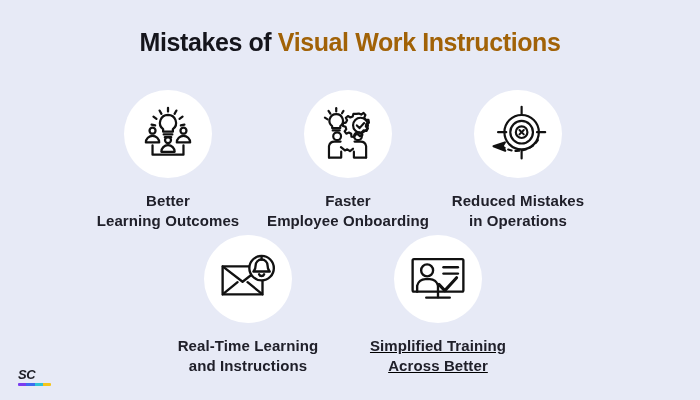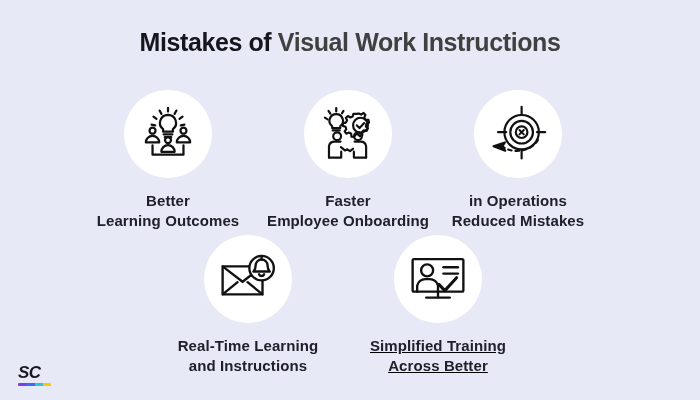--- a/index.html
+++ b/index.html
@@ -75,21 +75,21 @@
   .pos-5 { left: 353px; top: 235px; text-decoration: underline; }
 
   
   .logo {
     position: absolute;
     left: 18px;
     bottom: 14px;
     width: 34px;
   }
   .logo-text {
-    font-size: 17px;
+    font-size: 13px;
     font-weight: bold;
     font-style: italic;
     color: #1a1a22;
     letter-spacing: -0.5px;
     line-height: 1;
   }
   .logo-bar {
     display: flex;
     height: 3px;
     width: 33px;
@@ -98,21 +98,21 @@
     overflow: hidden;
   }
   .logo-bar span { flex: 1 1 25%; height: 100%; }
 </style>
 </head>
 <body style="background: rgb(231, 234, 246);">
 
 <div class="canvas" style="background: rgb(231, 234, 246);">
 
   <div class="title">
-    <span>Mistakes of </span><span class="accent" style="color: #404040;">Visual Work Instructions</span>
+    <span>Mistakes of </span><span class="accent" style="color: #a16207;">Visual Work Instructions</span>
   </div>
 
   <div class="item pos-1">
     <div class="circle">
       <span>
         <svg width="60" height="60" viewBox="0 0 64 64" fill="none" stroke="#111111" stroke-width="2.4" stroke-linecap="round" stroke-linejoin="round">
 
           <path d="M32 4 v4"></path>
           <path d="M23 7 l2 3.5"></path>
           <path d="M41 7 l-2 3.5"></path>
@@ -197,22 +197,22 @@
           <path d="M33.6 27.6 l4.8 4.8" stroke-width="2.2"></path>
           <path d="M38.4 27.6 l-4.8 4.8" stroke-width="2.2"></path>
 
           <path d="M14 45 c8 7 22 7.5 32 1.5 4.5 -2.7 7.6 -6.4 9.2 -10.3" stroke-dasharray="4 4.2" stroke-width="2.3"></path>
 
           <path d="M5 45.5 l12.5 -4.2 -3 4.6 3.4 4.6 z" fill="#111111"></path>
         </svg>
       </span>
     </div>
     <div class="caption" style="color: rgb(32, 32, 42);">
+      <div>Reduced Mistakes</div>
       <div>in Operations</div>
-      <div>Reduced Mistakes</div>
     </div>
   </div>
 
   <div class="item pos-4">
     <div class="circle">
       <span>
         <svg width="58" height="58" viewBox="0 0 64 64" fill="none" stroke="#111111" stroke-width="2.6" stroke-linecap="round" stroke-linejoin="round">
 
           <rect x="4" y="18" width="44" height="31" rx="1.2"></rect>
           <path d="M4 18 l22 17 22 -17"></path>

